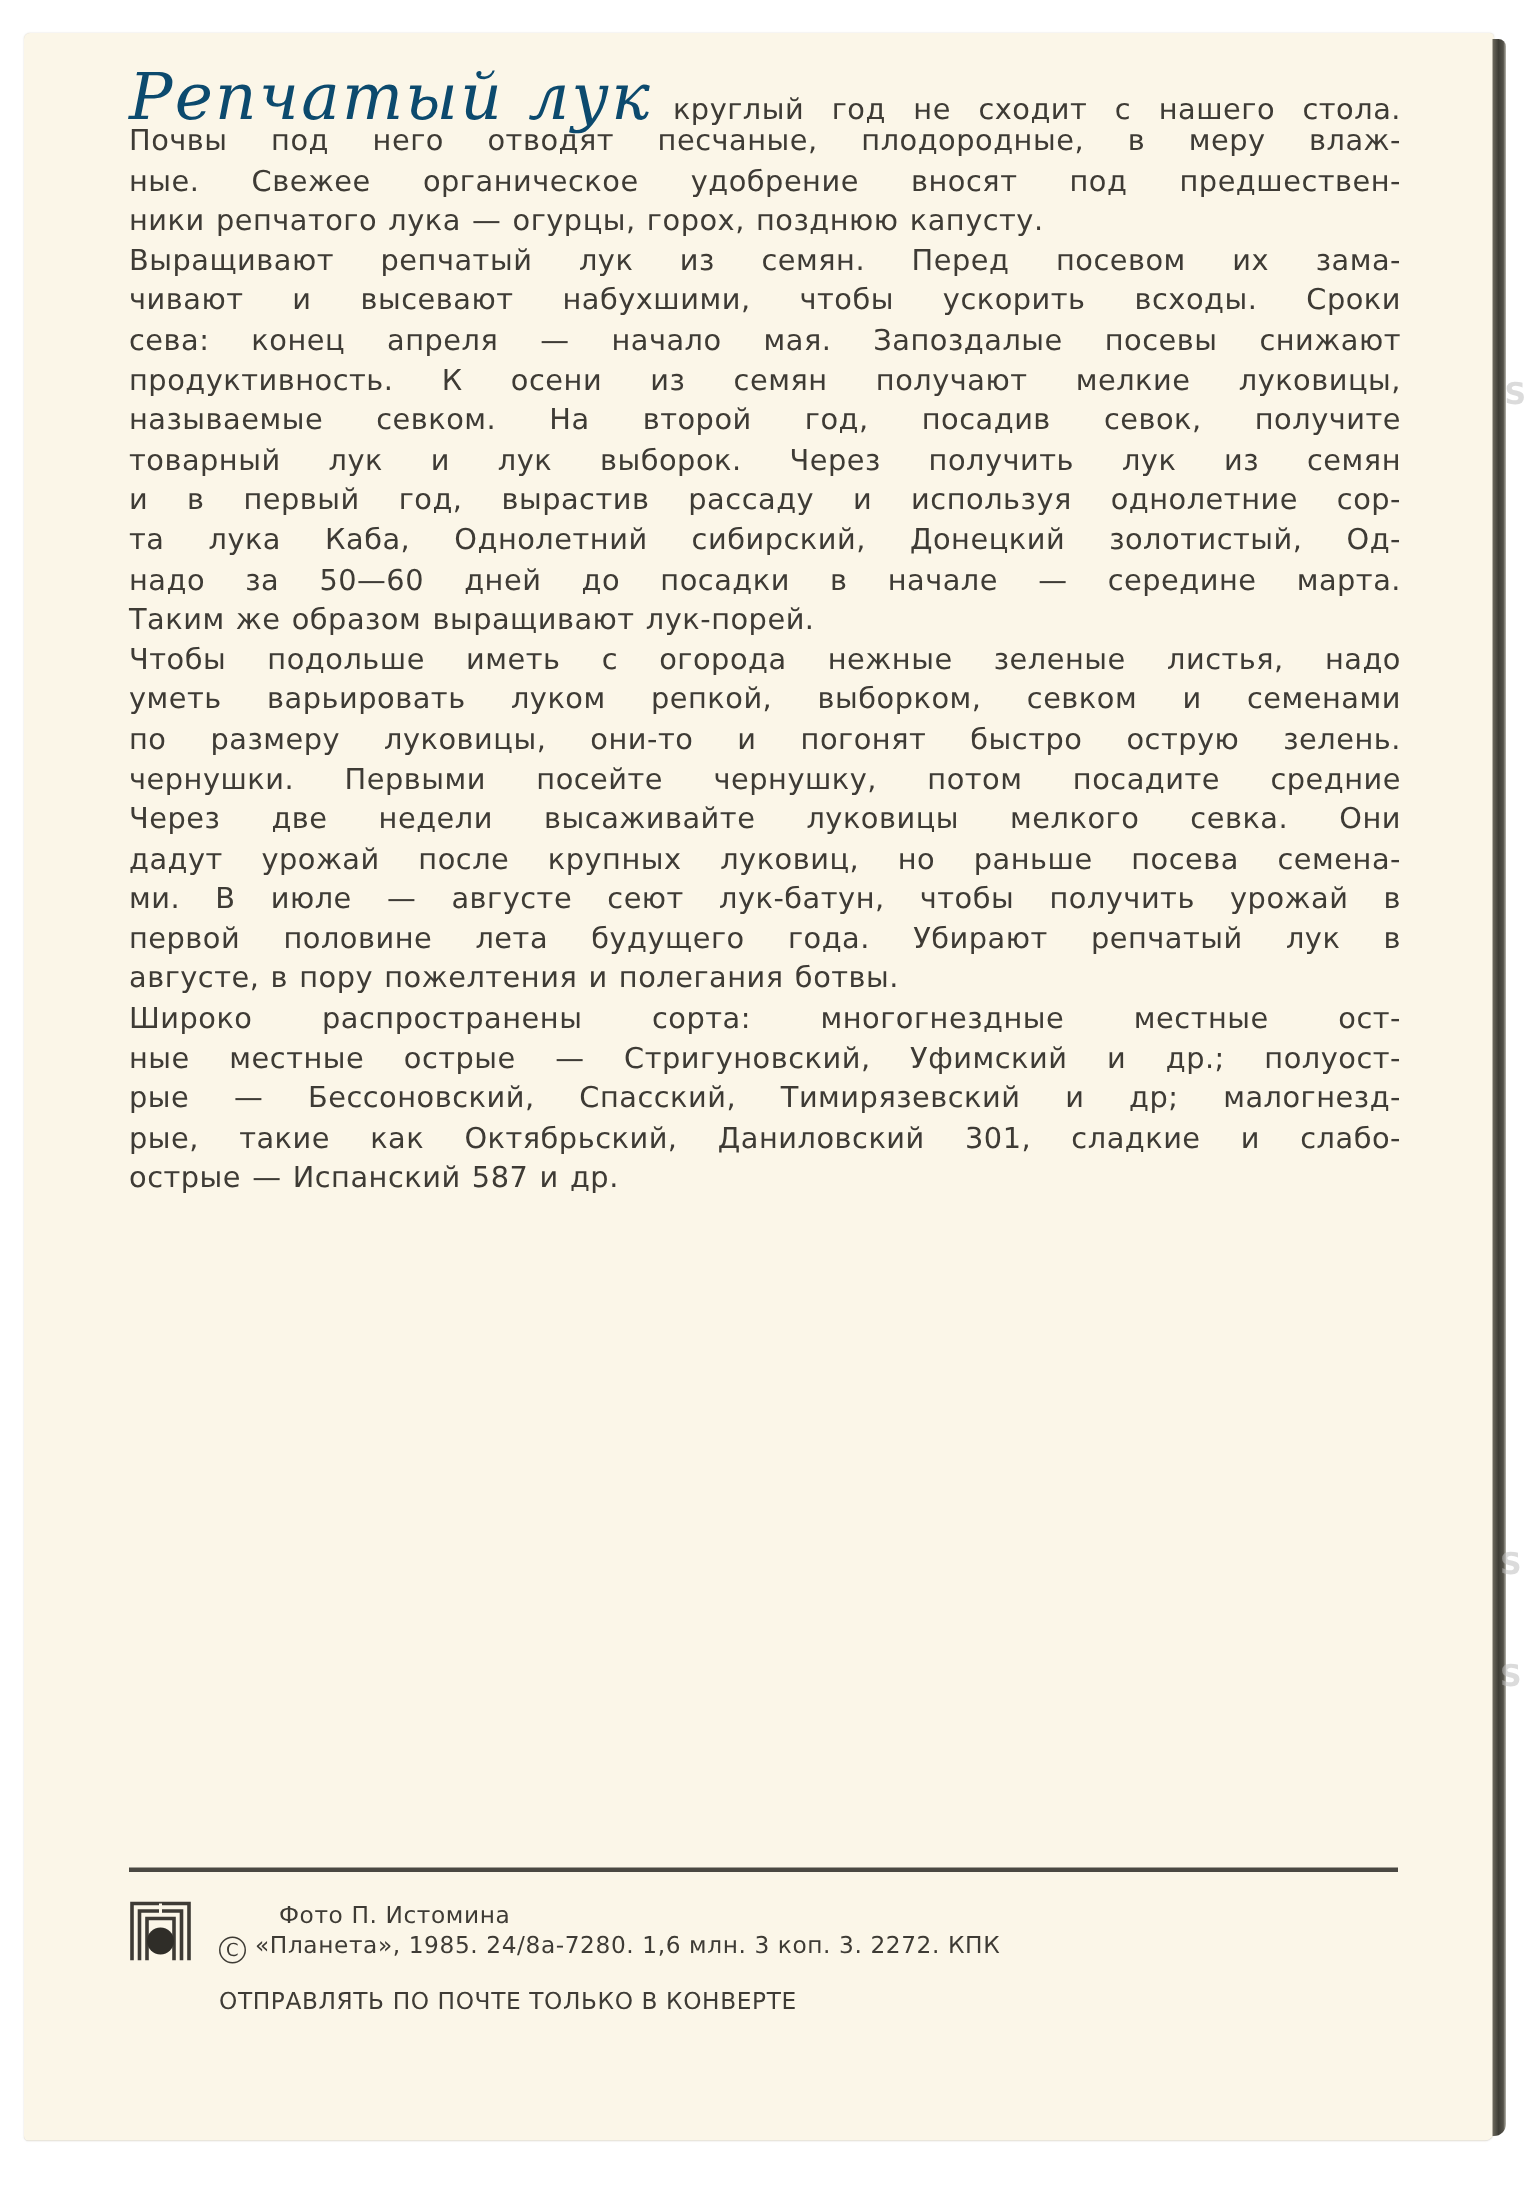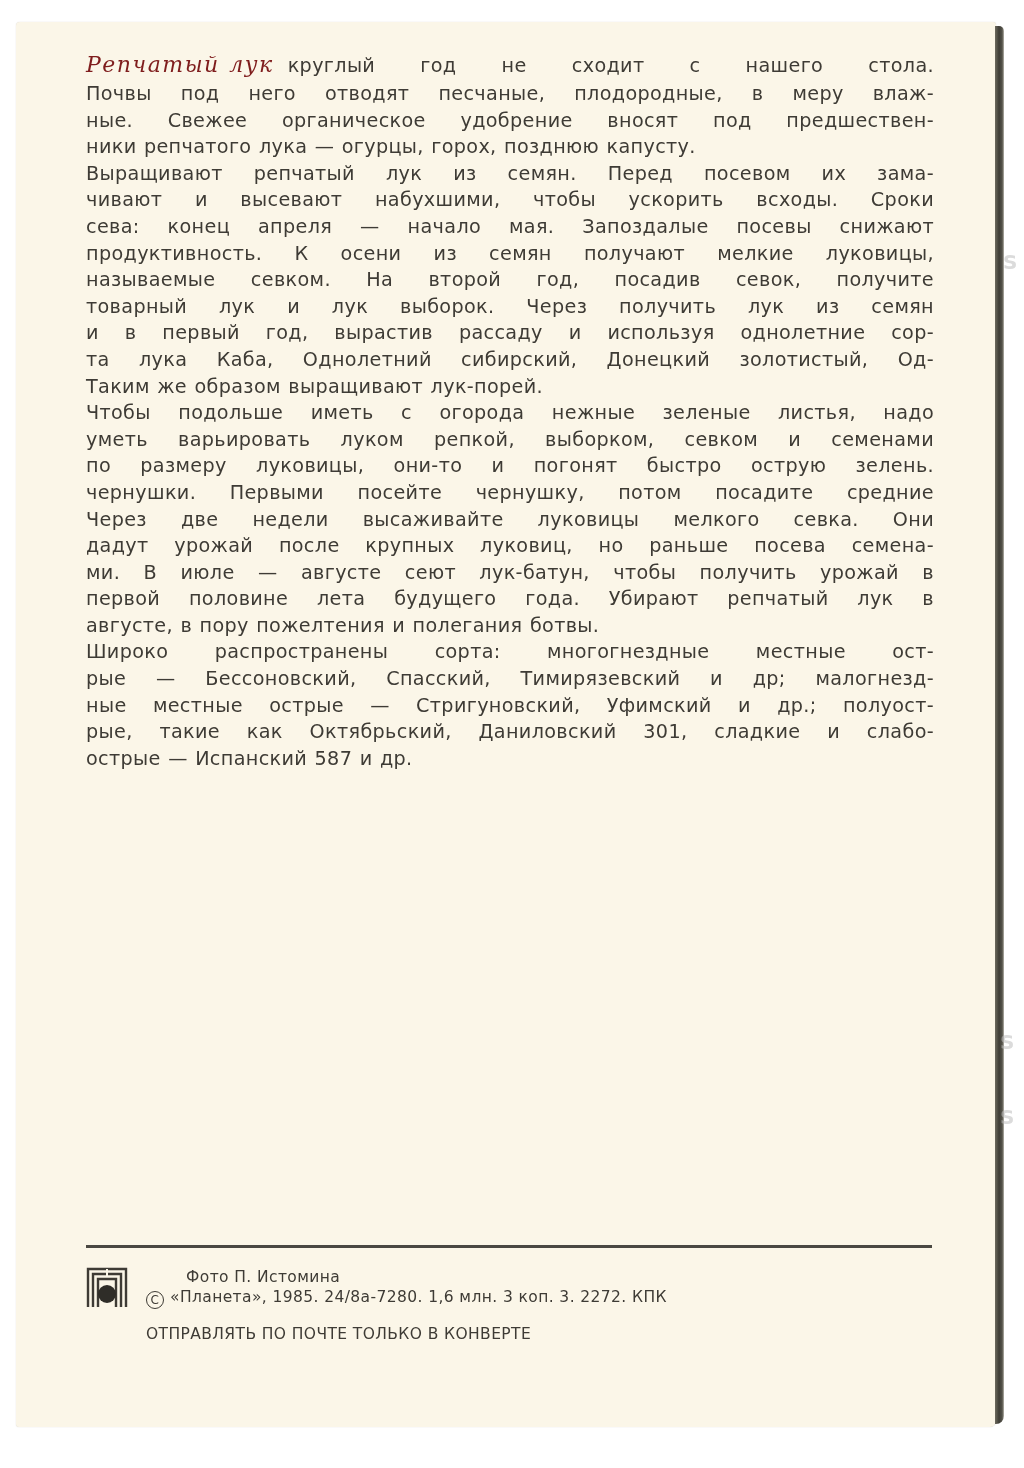--- a/index.html
+++ b/index.html
@@ -62,22 +62,22 @@
     .title-line {
       display: flex;
       align-items: baseline;
       justify-content: space-between;
       height: 30px;
       margin-bottom: -1px;
     }
     .title {
       font-family: "DejaVu Serif", serif;
       font-style: italic;
-      font-size: 22px;
-      color: #7f1d1d;
+      font-size: 43px;
+      color: #0c4a6e;
       letter-spacing: 1.5px;
       margin-right: 14px;
     }
     .title-rest {
       flex: 1;
       text-align: justify;
       text-align-last: justify;
       white-space: nowrap;
     }
     .footer-rule {
@@ -136,33 +136,34 @@
   <span class="line">ные. Свежее органическое удобрение вносят под предшествен-</span>
   <span class="line last">ники репчатого лука — огурцы, горох, позднюю капусту.</span>
   <span class="line">Выращивают репчатый лук из семян. Перед посевом их зама-</span>
   <span class="line">чивают и высевают набухшими, чтобы ускорить всходы. Сроки</span>
   <span class="line">сева: конец апреля — начало мая. Запоздалые посевы снижают</span>
   <span class="line">продуктивность. К осени из семян получают мелкие луковицы,</span>
   <span class="line">называемые севком. На второй год, посадив севок, получите</span>
   <span class="line">товарный лук и лук выборок. Через получить лук из семян</span>
   <span class="line">и в первый год, вырастив рассаду и используя однолетние сор-</span>
   <span class="line">та лука Каба, Однолетний сибирский, Донецкий золотистый, Од-</span>
+  <span class="line">надо за 50—60 дней до посадки в начале — середине марта.</span>
   <span class="line last">Таким же образом выращивают лук-порей.</span>
   <span class="line">Чтобы подольше иметь с огорода нежные зеленые листья, надо</span>
   <span class="line">уметь варьировать луком репкой, выборком, севком и семенами</span>
   <span class="line">по размеру луковицы, они-то и погонят быстро острую зелень.</span>
   <span class="line">чернушки. Первыми посейте чернушку, потом посадите средние</span>
   <span class="line">Через две недели высаживайте луковицы мелкого севка. Они</span>
   <span class="line">дадут урожай после крупных луковиц, но раньше посева семена-</span>
   <span class="line">ми. В июле — августе сеют лук-батун, чтобы получить урожай в</span>
   <span class="line">первой половине лета будущего года. Убирают репчатый лук в</span>
   <span class="line last">августе, в пору пожелтения и полегания ботвы.</span>
   <span class="line">Широко распространены сорта: многогнездные местные ост-</span>
+  <span class="line">ные местные острые — Стригуновский, Уфимский и др.; полуост-</span>
   <span class="line">рые — Бессоновский, Спасский, Тимирязевский и др; малогнезд-</span>
-  <span class="line">ные местные острые — Стригуновский, Уфимский и др.; полуост-</span>
   <span class="line">рые, такие как Октябрьский, Даниловский 301, сладкие и слабо-</span>
   <span class="line last">острые — Испанский 587 и др.</span>
 </div>
 
 <div class="footer-rule"></div>
 
 <div class="logo">
   <svg width="42" height="40" viewBox="0 0 42 40">
     <g fill="none" stroke="#3e3b35" stroke-width="2.4">
       <path d="M2 40 V2 H40 V40"></path>

